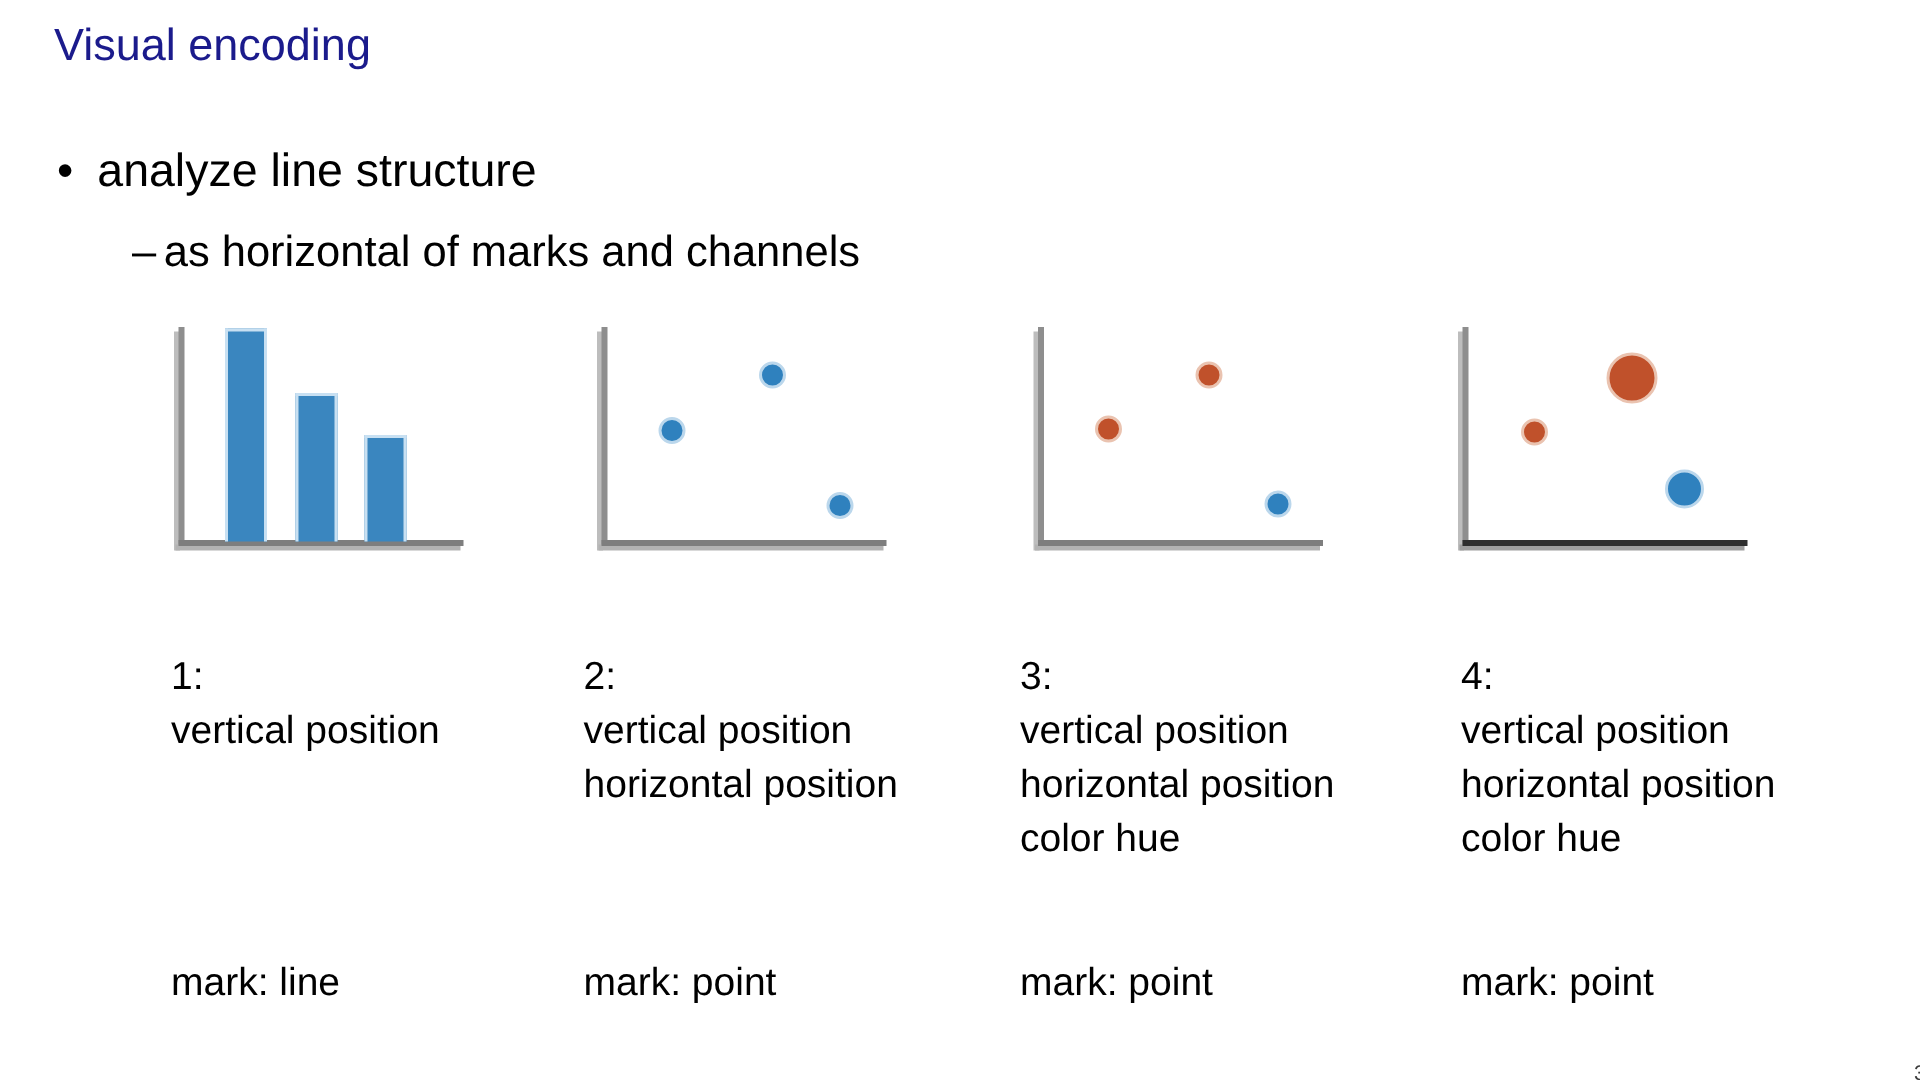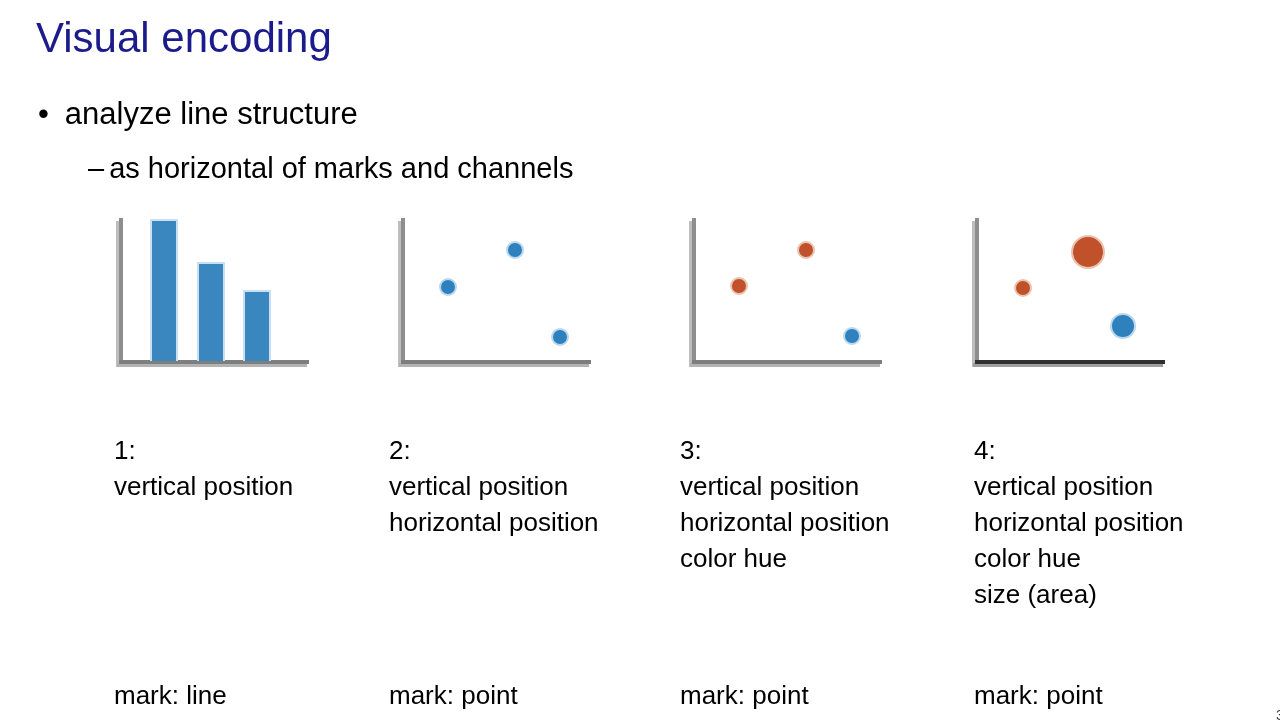--- a/index.html
+++ b/index.html
@@ -6,21 +6,21 @@
   body {
     width:1280px; height:720px;
     background:#ffffff;
     font-family:"Liberation Sans", sans-serif;
     position:relative;
     overflow:hidden;
     color:#000;
   }
   .slide-title {
     position:absolute; left:36px; top:14px;
-    font-size:42px; font-weight:400;
+    font-size:30px; font-weight:400;
     color:#1B1B8C;
     white-space:nowrap;
   }
   .bullet-row {
     position:absolute; left:38px; top:96px;
     font-size:31px; display:flex; align-items:flex-start;
     white-space:nowrap;
   }
   .bullet-marker { margin-right:16px; }
   .sub-bullet-row {
@@ -56,21 +56,21 @@
   }
 
   
   .col {
     position:absolute; top:432px;
     font-size:26px; line-height:36px; white-space:nowrap;
   }
   #col1 { left:114px; } #col2 { left:389px; } #col3 { left:680px; } #col4 { left:974px; }
   .mark-label {
     position:absolute; top:636px;
-    font-size:26px; line-height:36px; white-space:nowrap;margin-top:41px;
+    font-size:26px; line-height:36px; white-space:nowrap;
   }
   #mark1 { left:114px; } #mark2 { left:389px; } #mark3 { left:680px; } #mark4 { left:974px; }
 
   .page-number {
     position:absolute; left:1276px; top:688px;
     font-size:14px; color:#3C3C3C;margin-top:19px;
   }
 </style>
 </head>
 <body>
@@ -146,21 +146,20 @@
         <div>horizontal position</div>
         <div>color hue</div>
       </div>
   </div>
   <div class="col" id="col4">
     <div>4:</div>
     <div>
         <div>vertical position</div>
         <div>horizontal position</div>
         <div>color hue</div>
-        <div>size (area)</div>
       </div>
   </div>
 
   <div class="mark-label" id="mark1">mark: line</div>
   <div class="mark-label" id="mark2">mark: point</div>
   <div class="mark-label" id="mark3">mark: point</div>
   <div class="mark-label" id="mark4">mark: point</div>
 
   <div class="page-number">32</div>
 

